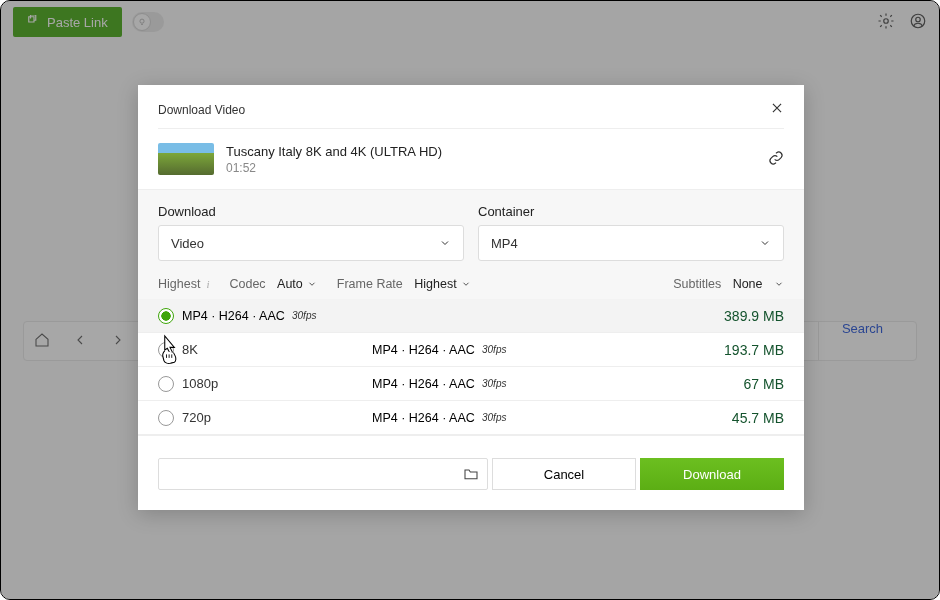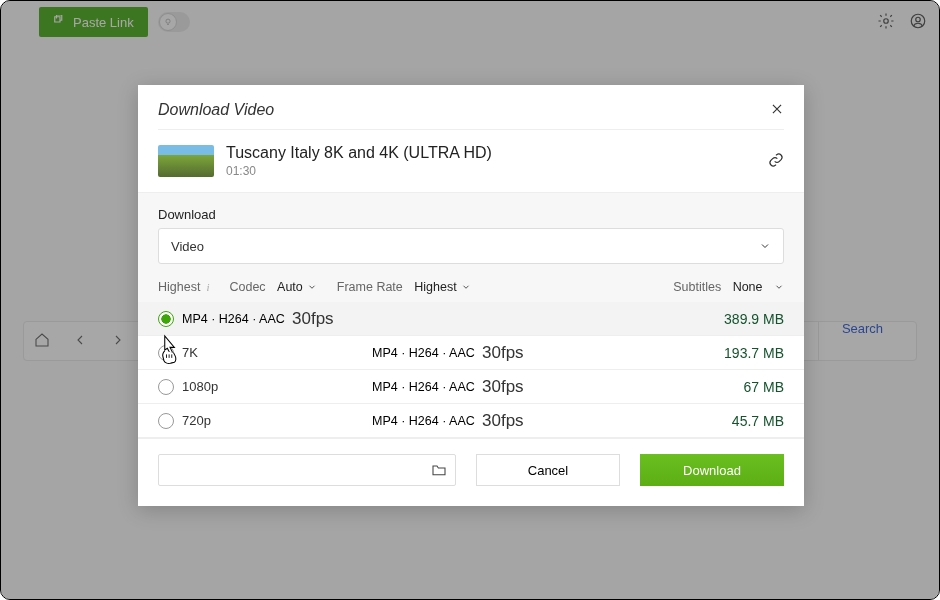--- a/index.html
+++ b/index.html
@@ -21,21 +21,21 @@
       overflow: hidden;
       position: relative;
     }
     .top-bar {
       height: 42px;
       display: flex;
       align-items: center;
       padding: 0 12px;
       justify-content: space-between;
     }
-    .top-left { display: flex; align-items: center; gap: 10px; margin-left: 26px; }
+    .top-left { display: flex; align-items: center; gap: 10px; }
     .paste-link-btn {
       background: #3fa60a;
       color: #fff;
       border: none;
       height: 30px;
       padding: 0 14px;
       border-radius: 2px;
       font-size: 13px;
       display: flex;
       align-items: center;
@@ -104,36 +104,36 @@
       width: 666px;
       background: #fff;
       box-shadow: 0 4px 20px rgba(0,0,0,0.2);
     }
     .modal-header {
       display: flex;
       align-items: center;
       justify-content: space-between;
       padding: 16px 20px 10px;
     }
-    .modal-title { font-size: 16px; font-style: italic; }
+    .modal-title { font-size: 12px; }
     .close-btn svg { width: 14px; height: 14px; stroke: #333; }
     .divider { height: 1px; background: #eee; margin: 0 20px; }
     .video-info {
       display: flex;
       align-items: center;
       gap: 12px;
       padding: 14px 20px 14px;
     }
     .thumb {
       width: 56px;
       height: 32px;
       border-radius: 2px;
       background: linear-gradient(to bottom, #79bde6 0%, #79bde6 30%, #7da83a 30%, #556b2f 100%);
     }
-    .video-title { font-size: 16px; color: #222; }
+    .video-title { font-size: 13px; color: #222; }
     .video-duration { font-size: 12px; color: #888; margin-top: 2px; }
     .link-icon { margin-left: auto; }
     .link-icon svg { width: 16px; height: 16px; stroke: #333; }
     .options-area {
       background: #f7f7f7;
       padding: 14px 20px 8px;
       border-top: 1px solid #eee;
     }
     .option-row { display: flex; gap: 14px; }
     .option-col { flex: 1; }
@@ -178,26 +178,26 @@
       border-radius: 50%;
       margin-right: 8px;
       display: flex;
       align-items: center;
       justify-content: center;
       flex-shrink: 0;
     }
     .radio.checked { border-color: #3fa60a; background: radial-gradient(circle, #3fa60a 45%, #fff 50%); }
     .quality-label { width: 190px; }
     .format-label { width: 110px; color: #000000; font-size: 12.5px; }
-    .fps-label { width: 120px; color: #333; font-size: 17px; }
+    .fps-label { width: 120px; color: #333; font-size: 10px; font-style: italic; }
     .size-label { margin-left: auto; color: #14532d; font-size: 14px; text-align: right; }
     .modal-footer {
       display: flex;
-      gap: 20px;
-      padding: 15px 20px 20px;
+      gap: 4px;
+      padding: 22px 20px 20px;
       border-top: 1px solid #eee;
     }
     .path-input {
       flex: 1;
       height: 32px;
       border: 1px solid #ddd;
       border-radius: 2px;
       display: flex;
       align-items: center;
       padding-right: 8px;
@@ -306,35 +306,44 @@
         <svg viewBox="0 0 24 24" fill="none" stroke-width="2">
             <path d="M5 5 L19 19 M19 5 L5 19"></path>
           </svg>
       </span>
     </div>
     <div class="divider"></div>
     <div class="video-info">
       <div class="thumb"></div>
       <div>
         <div class="video-title">Tuscany Italy 8K and 4K (ULTRA HD)</div>
-        <div class="video-duration">01:30</div>
+        <div class="video-duration">01:52</div>
       </div>
       <span class="link-icon">
         <svg viewBox="0 0 24 24" fill="none" stroke-width="1.8">
             <path d="M10 14a5 5 0 0 0 7 0l3-3a5 5 0 0 0-7-7l-1 1"></path>
             <path d="M14 10a5 5 0 0 0-7 0l-3 3a5 5 0 0 0 7 7l1-1"></path>
           </svg>
       </span>
     </div>
     <div class="options-area">
       <div class="option-row">
         <div class="option-col">
           <div class="option-label">Download</div>
           <div class="select-box">
             <span>Video</span>
+            <svg viewBox="0 0 24 24" fill="none" stroke-width="2">
+                <path d="M6 9 L12 15 L18 9"></path>
+              </svg>
+          </div>
+        </div>
+        <div class="option-col">
+          <div class="option-label">Container</div>
+          <div class="select-box">
+            <span>MP4</span>
             <svg viewBox="0 0 24 24" fill="none" stroke-width="2">
                 <path d="M6 9 L12 15 L18 9"></path>
               </svg>
           </div>
         </div>
       </div>
       <div class="filter-row">
         <span class="filter-item">
           <span>Highest</span>
           <span class="info-icon">i</span>
@@ -365,21 +374,21 @@
     <div class="quality-list">
       <div class="quality-row selected">
         <div class="radio checked"></div>
         <div class="format-label">MP4 · H264 · AAC</div>
         <div class="fps-label">30fps</div>
         <div class="size-label">389.9 MB</div>
       </div>
       <div class="thin-line"></div>
       <div class="quality-row">
         <div class="radio"></div>
-        <div class="quality-label">7K</div>
+        <div class="quality-label">8K</div>
         <div class="format-label">MP4 · H264 · AAC</div>
         <div class="fps-label">30fps</div>
         <div class="size-label">193.7 MB</div>
       </div>
       <div class="thin-line"></div>
       <div class="quality-row">
         <div class="radio"></div>
         <div class="quality-label">1080p</div>
         <div class="format-label">MP4 · H264 · AAC</div>
         <div class="fps-label">30fps</div>

